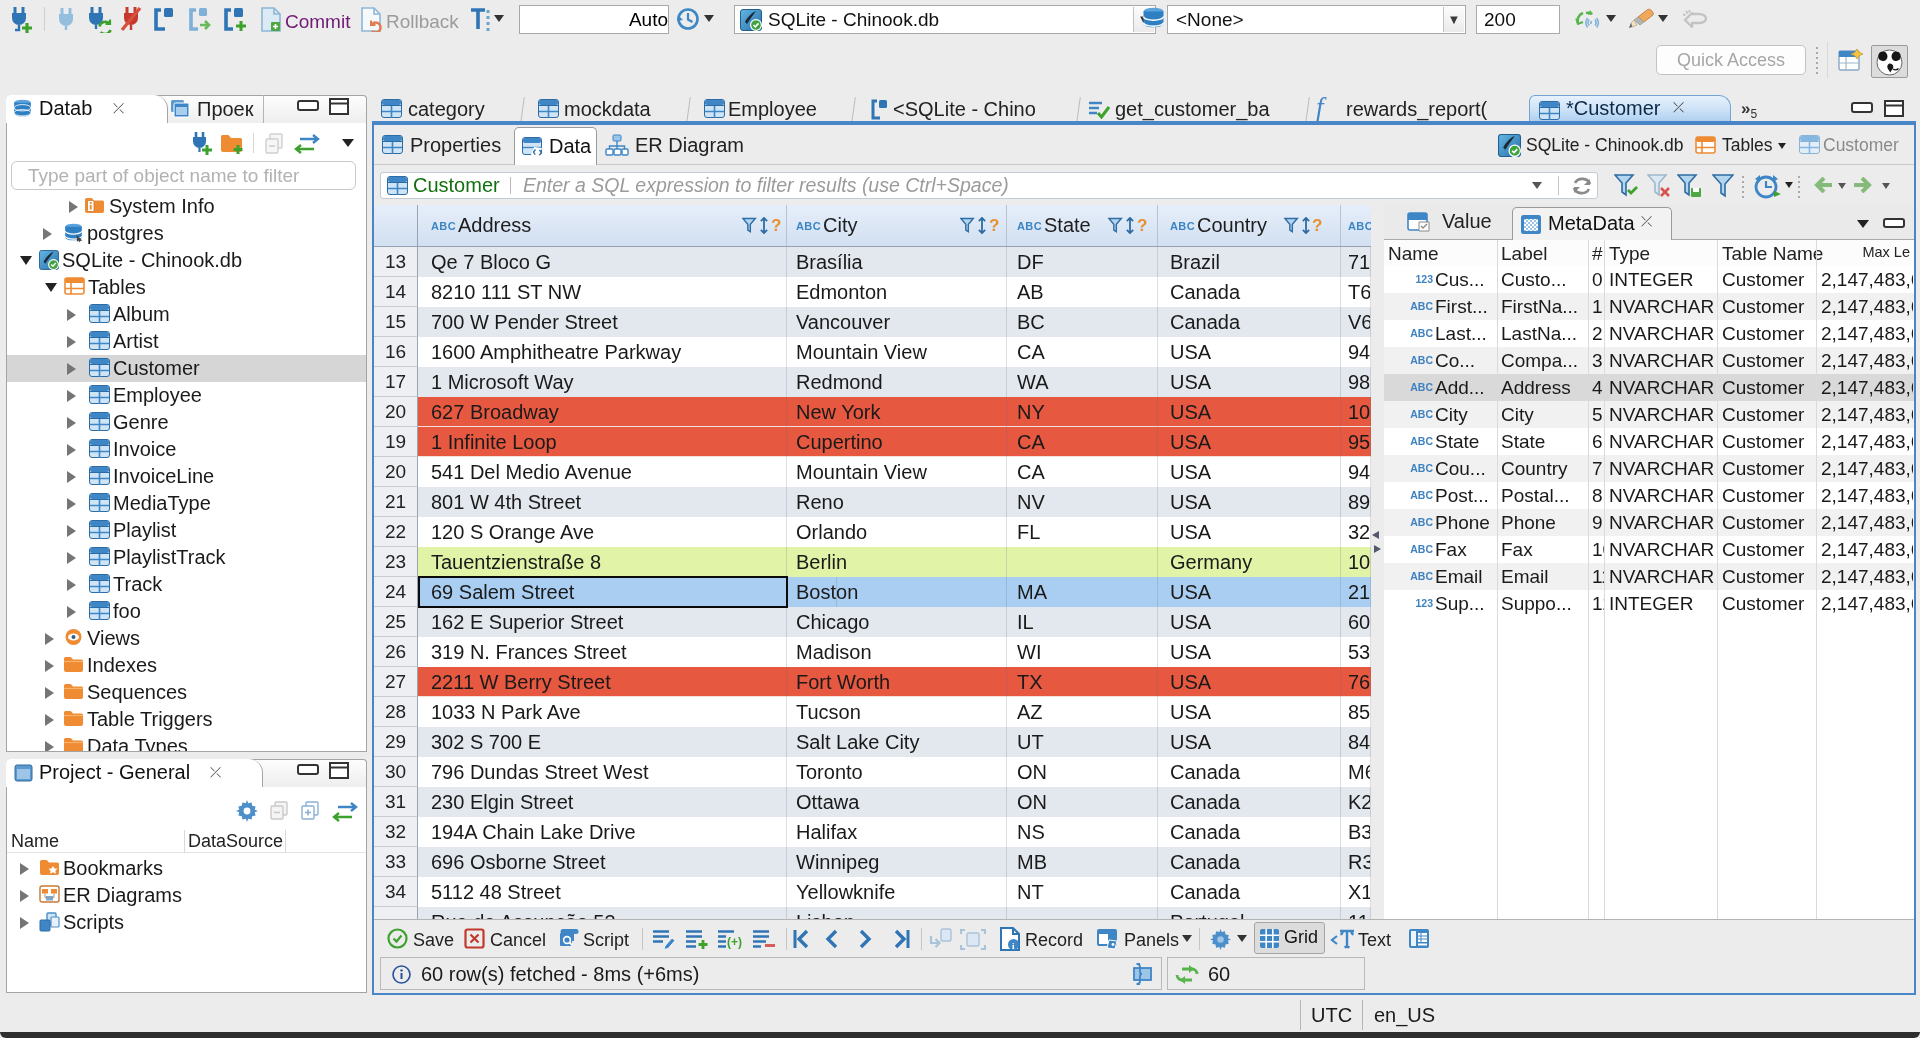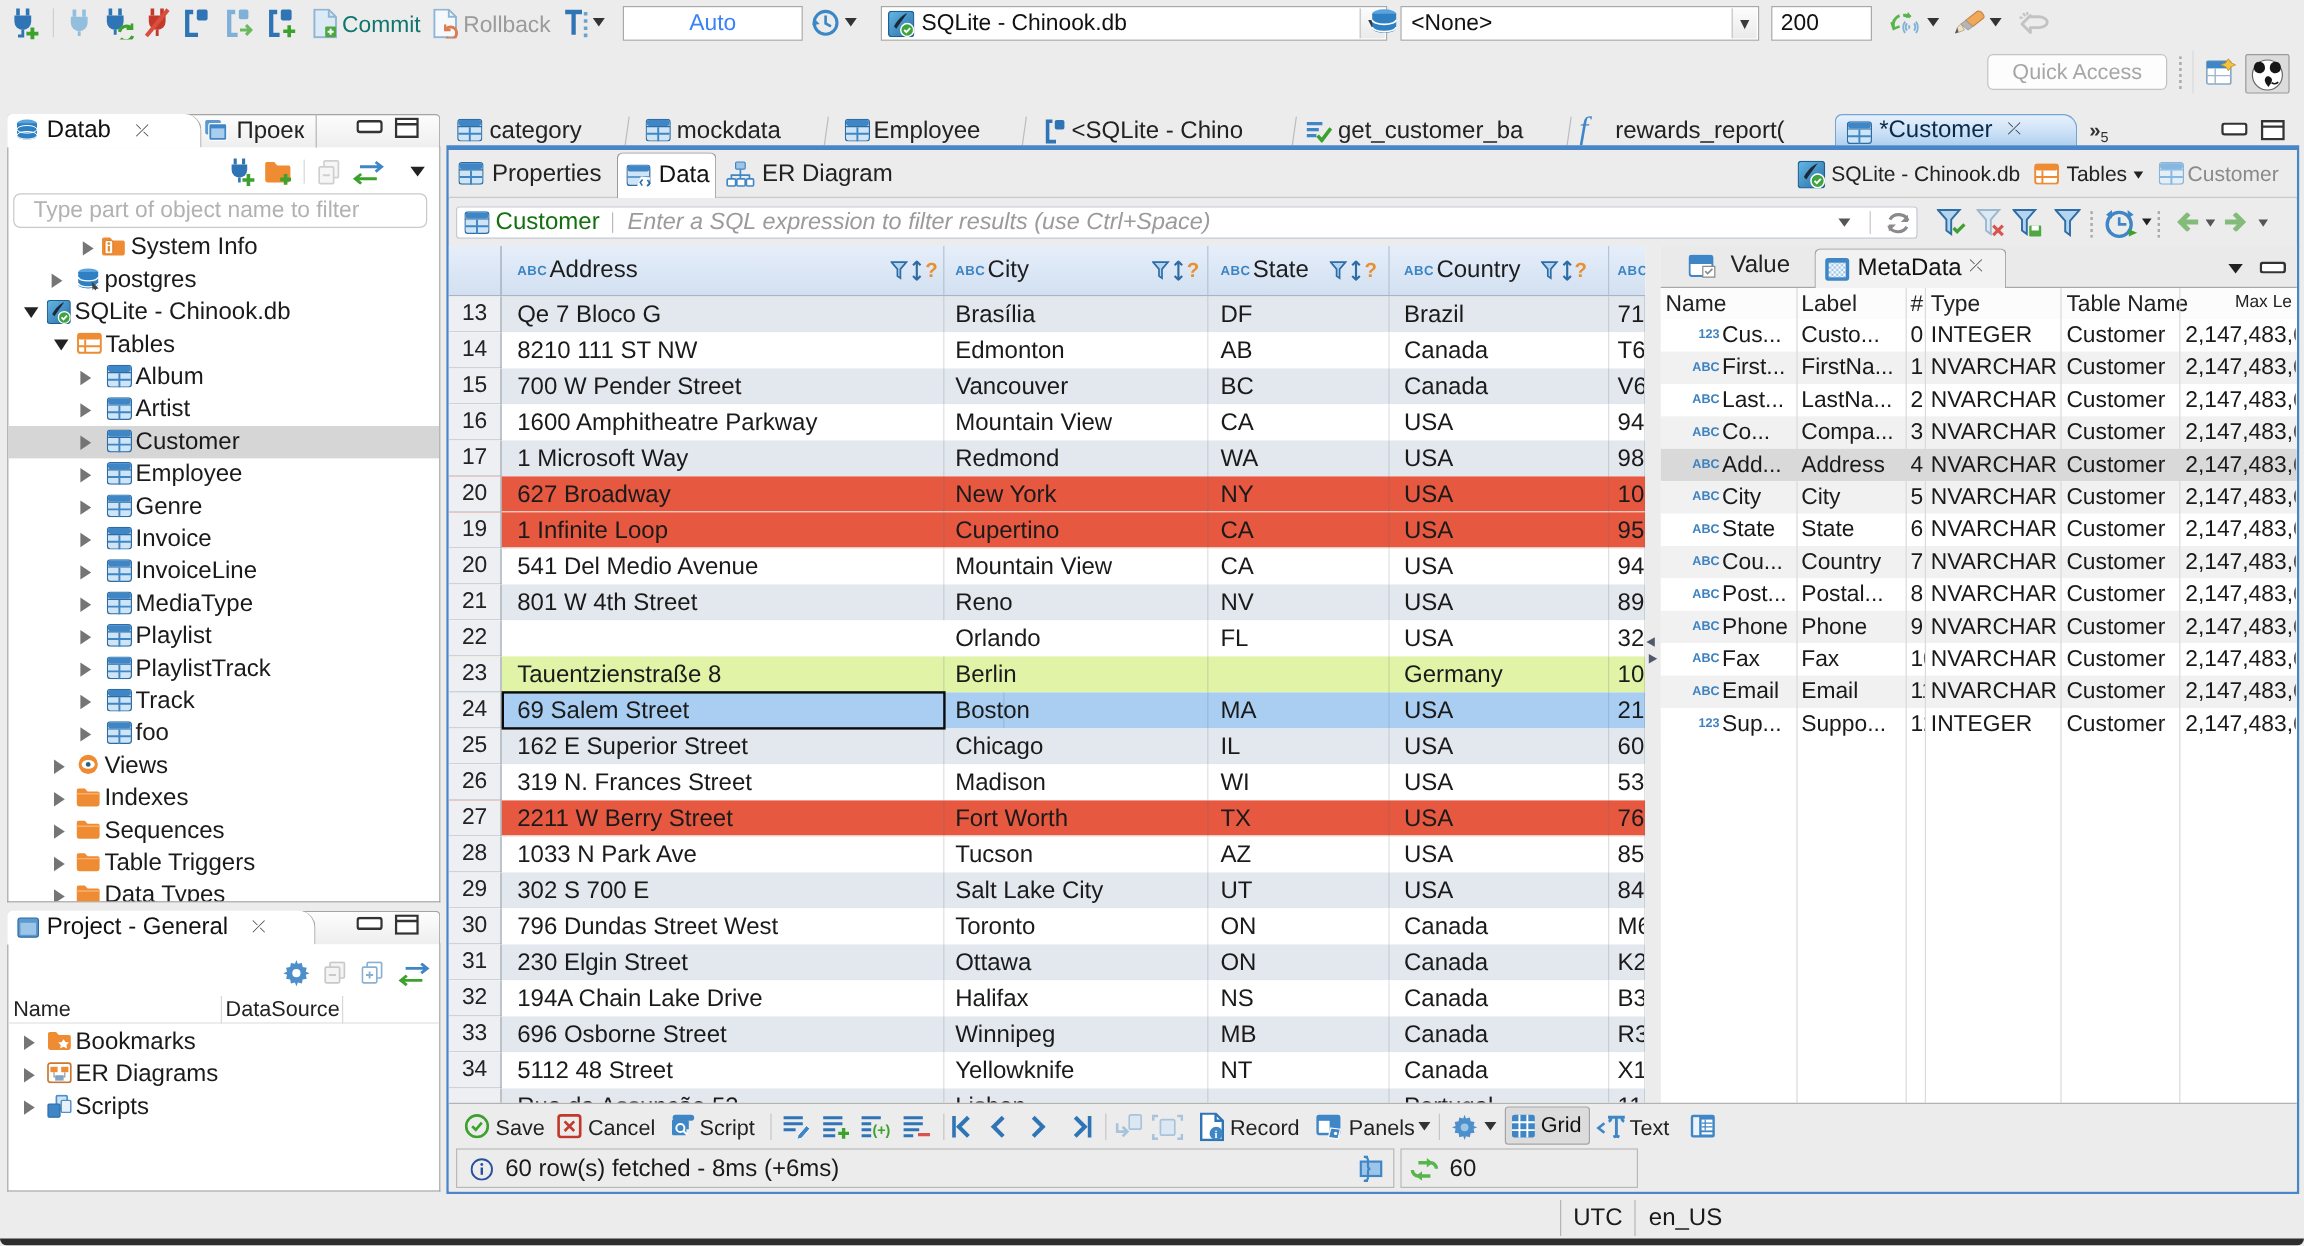--- a/index.html
+++ b/index.html
@@ -102,38 +102,38 @@
     <rect x="13" y="1" width="9" height="9" rx="1.5" fill="#2f75b6"></rect>
     <path d="M20 14v10M15 19h10" stroke="#3da12e" stroke-width="3"></path>
   </svg>
 
   <svg class="ic" style="left:259px;top:7px" width="24" height="25" viewBox="0 0 24 25">
     <path d="M3 1h12l6 6v17H3z" fill="#dceaf5" stroke="#8fb6d4" stroke-width="1.6"></path>
     <path d="M15 1v6h6" fill="none" stroke="#8fb6d4" stroke-width="1.6"></path>
     <rect x="12" y="15" width="9" height="9" rx="1" fill="#4ea842"></rect>
     <path d="M14 19.5h5M16.5 17v5" stroke="#fff" stroke-width="1.6"></path>
   </svg>
-  <div class="tlabel" style="left:285px;top:11px;color:#0f766e;font-size:19px">Commit</div>
+  <div class="tlabel" style="left:285px;top:11px;color:#701a75;font-size:19px">Commit</div>
 
   <svg class="ic" style="left:359px;top:7px" width="24" height="25" viewBox="0 0 24 25">
     <path d="M3 1h12l6 6v17H3z" fill="#f6f9fc" stroke="#8fb6d4" stroke-width="1.6"></path>
     <path d="M15 1v6h6" fill="none" stroke="#8fb6d4" stroke-width="1.6"></path>
     <path d="M13 17a5 5 0 1 1 0 7" fill="none" stroke="#e07a4f" stroke-width="2.4"></path>
     <path d="M12 13.5v4.5h4.5" fill="none" stroke="#e07a4f" stroke-width="2"></path>
   </svg>
   <div class="tlabel" style="left:386px;top:11px;color:#9b9b9b;font-size:19px">Rollback</div>
 
   <svg class="ic" style="left:469px;top:7px" width="26" height="25" viewBox="0 0 26 25">
     <path d="M2 3h14M9 3v19" stroke="#2f75b6" stroke-width="3.6"></path>
     <path d="M19 3v3M19 9v3M19 15v3M19 21v3" stroke="#6ba3cd" stroke-width="3"></path>
   </svg>
   <div class="ic" style="left:494px;top:15px;width:0;height:0;border-top:7px solid #333;border-left:5px solid transparent;border-right:5px solid transparent"></div>
 
   <div class="combo" style="left:519px;top:5px;width:150px;height:29px;border-color:#a9a9a9">
-    <div style="text-align:center;line-height:27px;font-size:19px;color:#3b82f6">Auto</div>
+    <div style="text-align:right;line-height:27px;font-size:19px;color:#000000">Auto</div>
   </div>
 
   <svg class="ic" style="left:676px;top:7px" width="24" height="24" viewBox="0 0 24 24">
     <circle cx="12" cy="12" r="9.5" fill="none" stroke="#3c87c6" stroke-width="2.6"></circle>
     <path d="M12 6v6.5l4.5 2.5" fill="none" stroke="#3c87c6" stroke-width="2.2"></path>
     <path d="M2 8 1 14l6-1" fill="#3c87c6" stroke="none"></path>
   </svg>
   <div class="ic" style="left:704px;top:15px;width:0;height:0;border-top:7px solid #333;border-left:5px solid transparent;border-right:5px solid transparent"></div>
 
   <div class="combo" style="left:734px;top:5px;width:422px;height:29px;border-color:#a9a9a9">
@@ -849,20 +849,21 @@
 <div class="grow2 rb" style="top:282px">
         <span class="rn">21</span>
         <span class="cell" style="left:44px;width:369px;padding-left:13px">801 W 4th Street</span>
         <span class="cell" style="left:413px;width:220px;padding-left:9px">Reno</span>
         <span class="cell" style="left:633px;width:151px;padding-left:10px">NV</span>
         <span class="cell" style="left:784px;width:183px;padding-left:12px">USA</span>
         <span class="cell" style="left:967px;width:30px;padding-left:7px">89</span>
       </div>
 <div class="grow2 rw" style="top:312px">
         <span class="rn">22</span>
+        <span class="cell" style="left:44px;width:369px;padding-left:13px">120 S Orange Ave</span>
         <span class="cell" style="left:413px;width:220px;padding-left:9px">Orlando</span>
         <span class="cell" style="left:633px;width:151px;padding-left:10px">FL</span>
         <span class="cell" style="left:784px;width:183px;padding-left:12px">USA</span>
         <span class="cell" style="left:967px;width:30px;padding-left:7px">32</span>
       </div>
 <div class="grow2 rg" style="top:342px">
         <span class="rn">23</span>
         <span class="cell" style="left:44px;width:369px;padding-left:13px">Tauentzienstraße 8</span>
         <span class="cell" style="left:413px;width:220px;padding-left:9px">Berlin</span>
         <span class="cell" style="left:633px;width:151px;padding-left:10px"></span>

